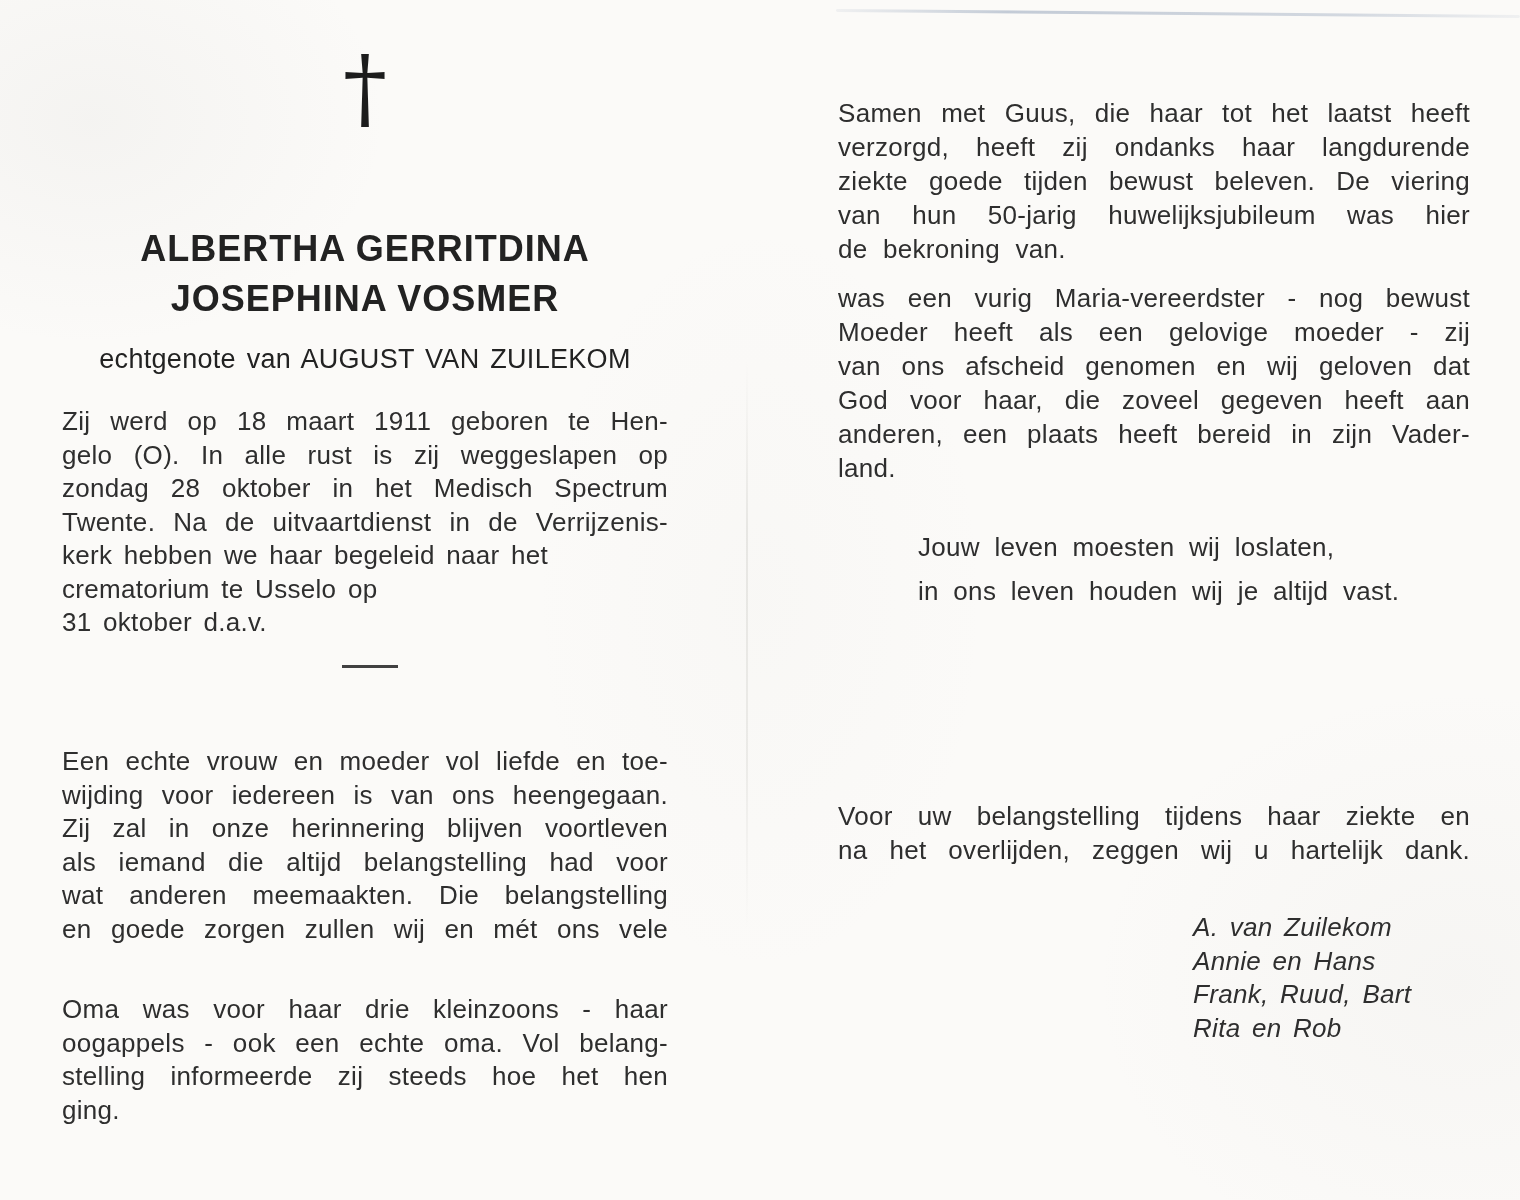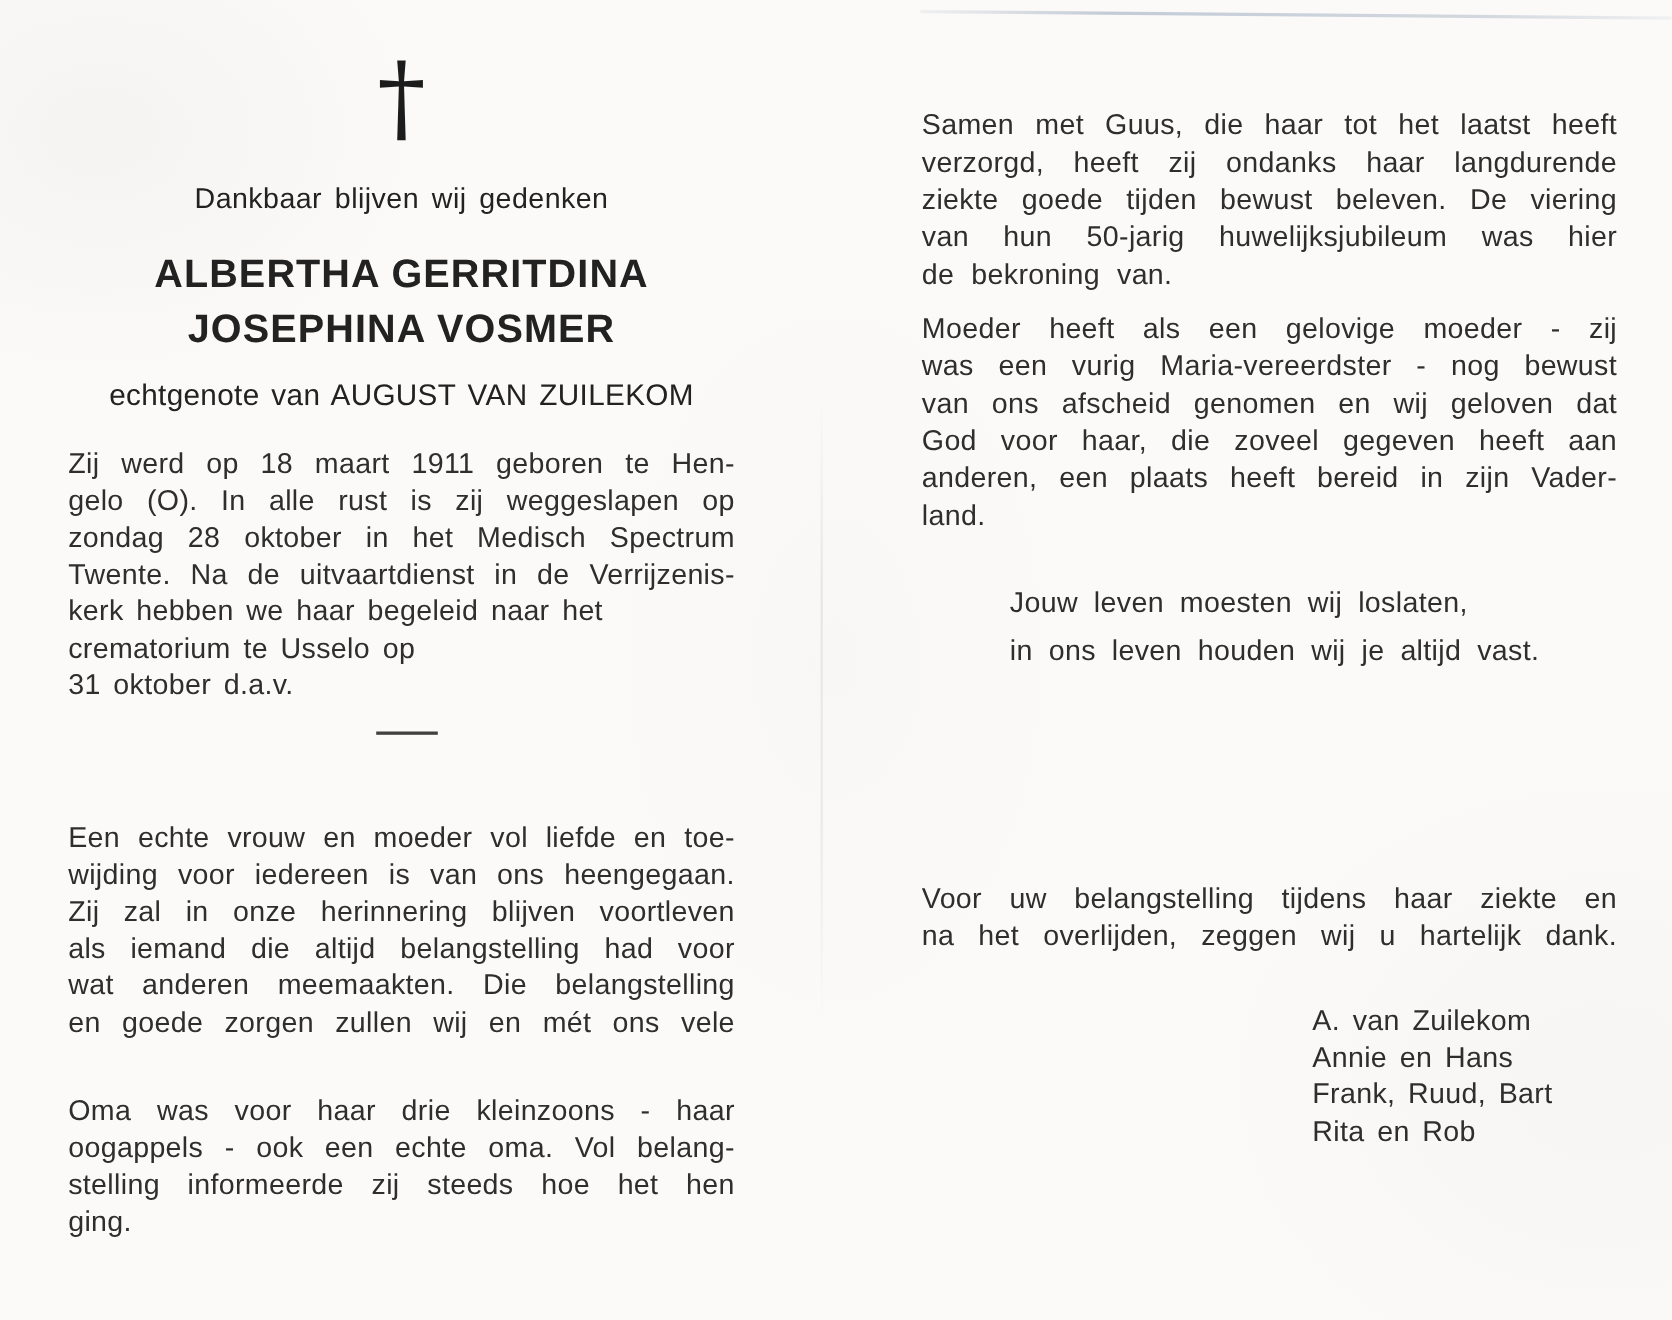--- a/index.html
+++ b/index.html
@@ -142,33 +142,32 @@
 
   .thanks { top: 799px; }
 
   .signatures {
     position: absolute;
     left: 355px;
     top: 911px;
     font-size: 26px;
     letter-spacing: 0.3px;
   }
-  .signatures .tline { line-height: 33.5px; word-spacing: 4px; }
+  .signatures .tline { line-height: 33.5px; word-spacing: 4px; font-style: italic; }
 </style>
 </head>
 <body>
 
 <div class="scan">
 
   <div class="edge-shadow"></div>
   <div class="fold-line"></div>
 
   <section class="page left">
     <div class="abs cross">†</div>
-    <div class="abs intro">Dankbaar blijven wij gedenken</div>
     <h1 class="abs name">
       <span class="nline">ALBERTHA GERRITDINA</span>
       <span class="nline">JOSEPHINA VOSMER</span>
     </h1>
     <div class="abs spouse">echtgenote van AUGUST VAN ZUILEKOM</div>
     <div class="abs para life">
         <div class="tline just">Zij werd op 18 maart 1911 geboren te Hen-</div>
         <div class="tline just">gelo (O). In alle rust is zij weggeslapen op</div>
         <div class="tline just">zondag 28 oktober in het Medisch Spectrum</div>
         <div class="tline just">Twente. Na de uitvaartdienst in de Verrijzenis-</div>
@@ -197,22 +196,22 @@
 
   <section class="page right">
     <div class="abs para care">
         <div class="tline just">Samen met Guus, die haar tot het laatst heeft</div>
         <div class="tline just">verzorgd, heeft zij ondanks haar langdurende</div>
         <div class="tline just">ziekte goede tijden bewust beleven. De viering</div>
         <div class="tline just">van hun 50-jarig huwelijksjubileum was hier</div>
         <div class="tline left">de bekroning van.</div>
       </div>
     <div class="abs para faith">
+        <div class="tline just">was een vurig Maria-vereerdster - nog bewust</div>
         <div class="tline just">Moeder heeft als een gelovige moeder - zij</div>
-        <div class="tline just">was een vurig Maria-vereerdster - nog bewust</div>
         <div class="tline just">van ons afscheid genomen en wij geloven dat</div>
         <div class="tline just">God voor haar, die zoveel gegeven heeft aan</div>
         <div class="tline just">anderen, een plaats heeft bereid in zijn Vader-</div>
         <div class="tline left">land.</div>
       </div>
     <div class="abs verse">
       <div class="vline">Jouw leven moesten wij loslaten,</div>
       <div class="vline v2">in ons leven houden wij je altijd vast.</div>
     </div>
     <div class="abs para thanks">

